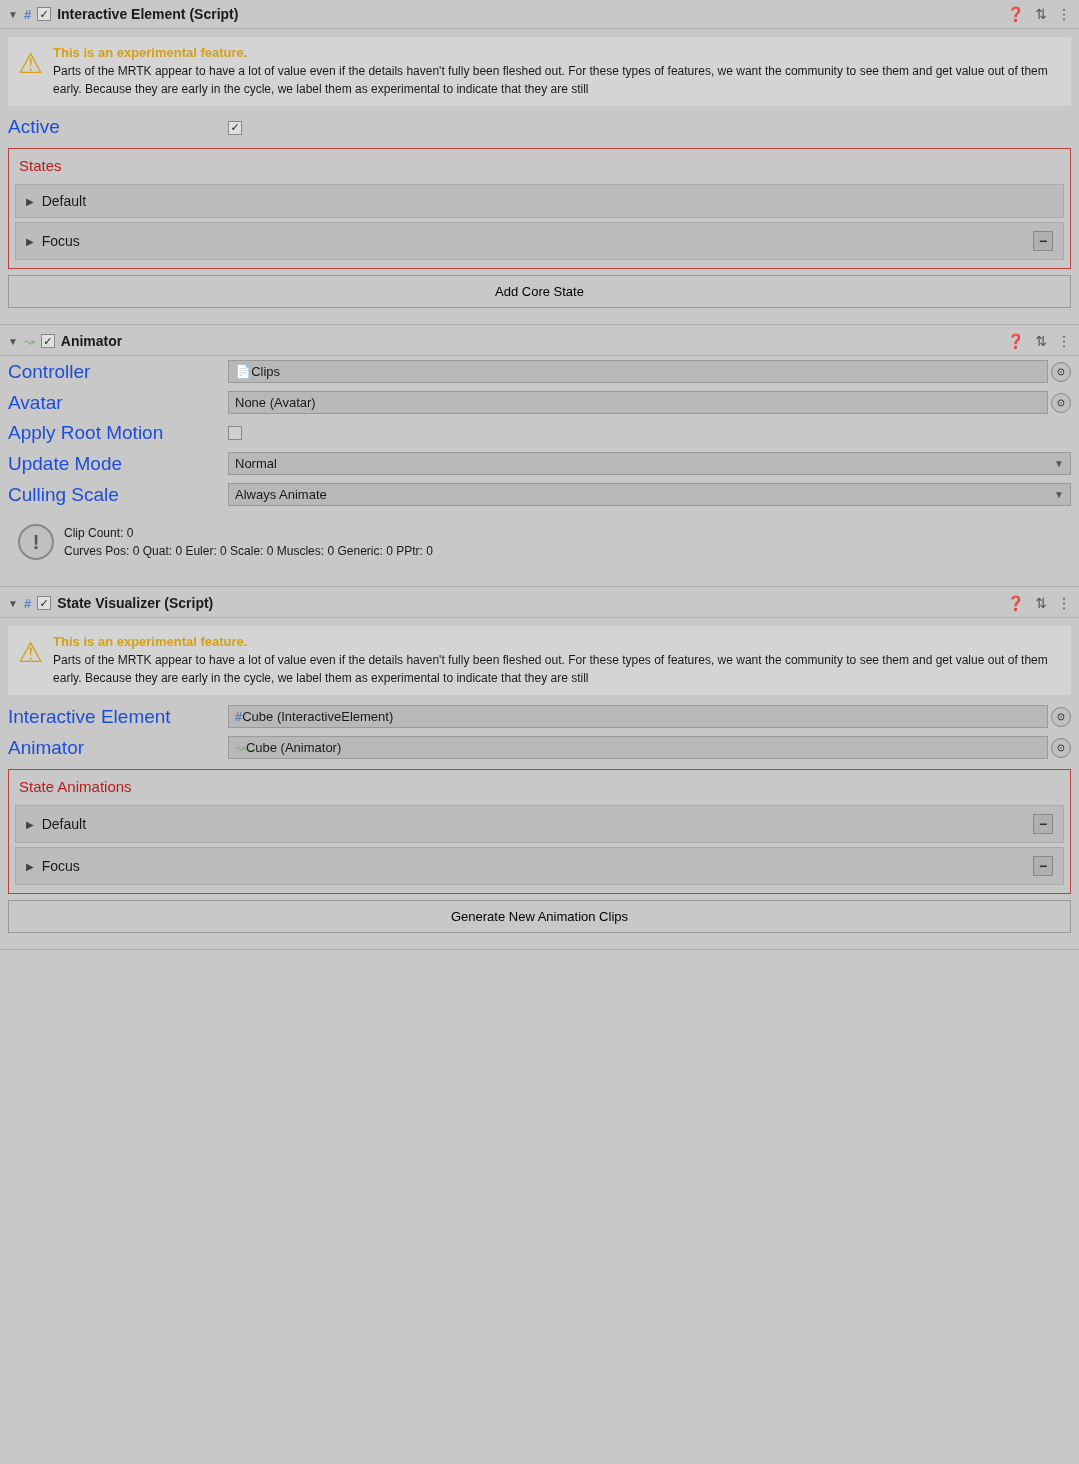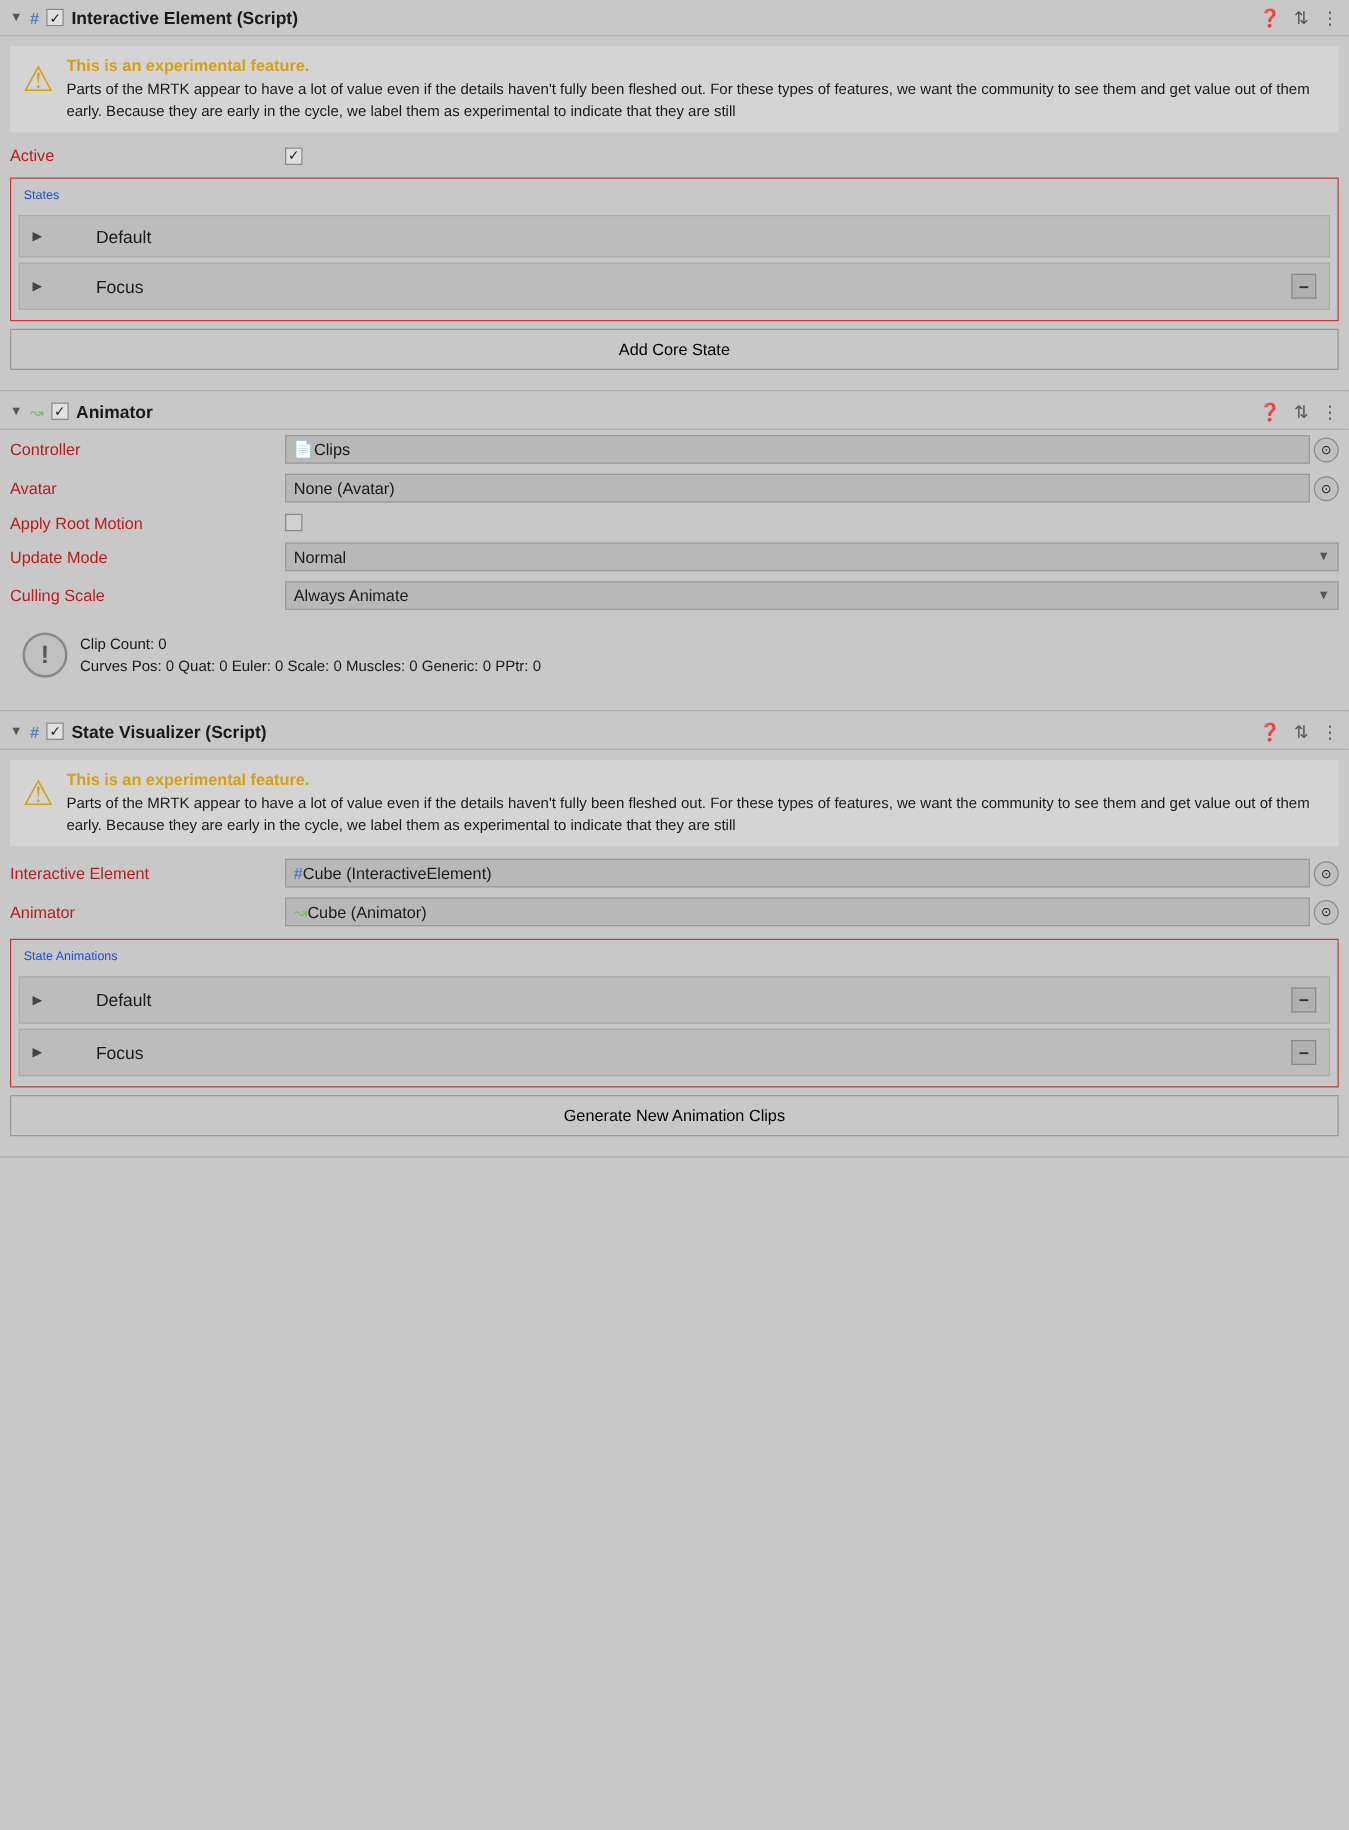--- a/index.html
+++ b/index.html
@@ -103,40 +103,40 @@
     
     .field-row {
       display: flex;
       align-items: center;
       padding: 4px 8px;
       min-height: 24px;
     }
 
     .field-label {
       width: 220px;
-      font-size: 13px;
-      color: #b91c1c;
+      font-size: 19px;
+      color: #1d4ed8;
       flex-shrink: 0;
     }
 
     .field-value {
       flex: 1;
     }
 
     
     .states-section {
       border: 1px solid #c04040;
       margin: 6px 8px;
       background: #c8c8c8;
       padding: 4px;
     }
 
     .states-title {
-      font-size: 10px;
-      color: #1d4ed8;
+      font-size: 15px;
+      color: #b91c1c;
       padding: 4px 6px 6px 6px;
     }
 
     .state-item {
       background: #bcbcbc;
       margin: 4px 2px;
       padding: 8px 10px;
       display: flex;
       align-items: center;
       justify-content: space-between;
@@ -150,21 +150,20 @@
     }
 
     .state-triangle {
       font-size: 10px;
       color: #444;
     }
 
     .state-name {
       font-size: 14px;
       font-weight: normal;
-      margin-left: 35px;
     }
 
     .state-minus-btn {
       width: 20px;
       height: 20px;
       background: #b0b0b0;
       border: 1px solid #888;
       display: flex;
       align-items: center;
       justify-content: center;

